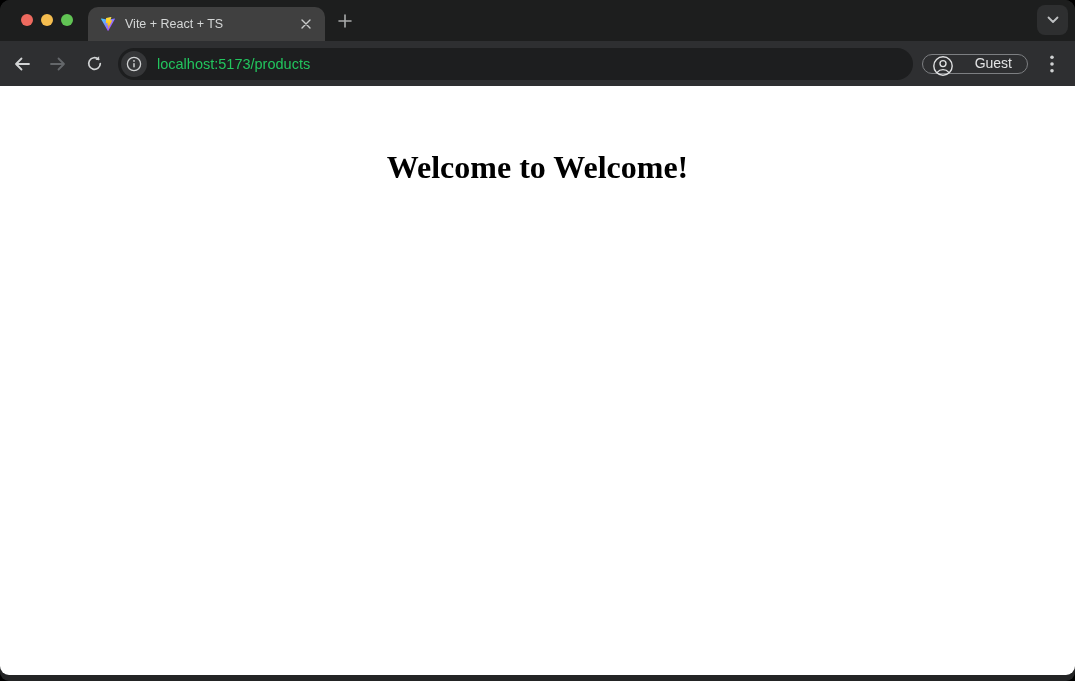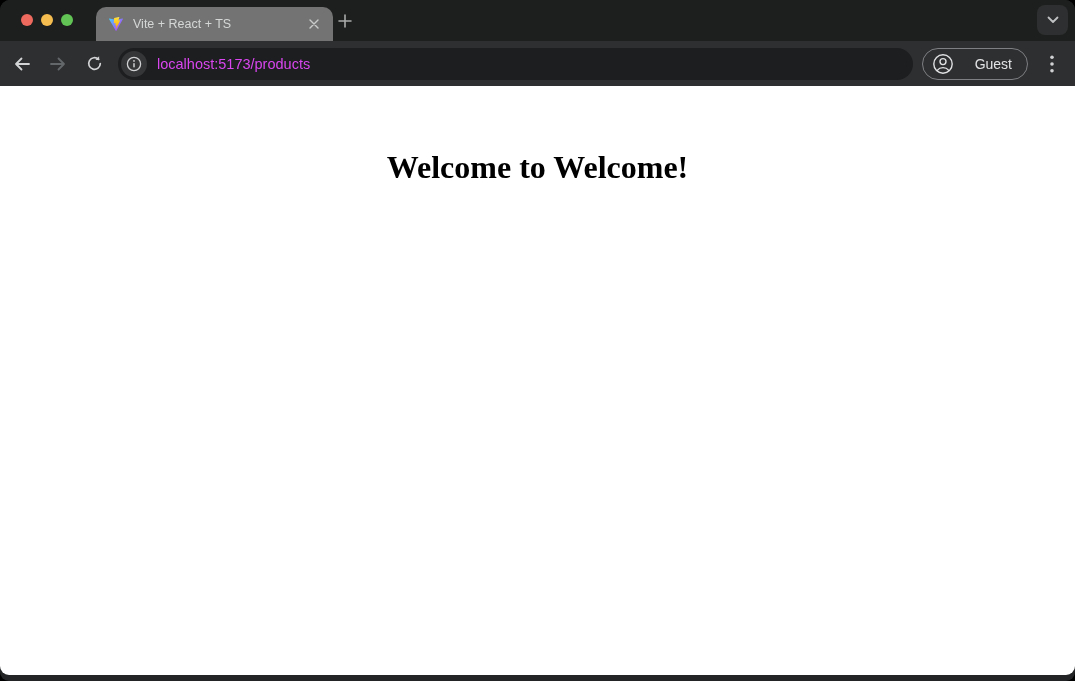--- a/index.html
+++ b/index.html
@@ -37,25 +37,25 @@
     height: 12px;
     border-radius: 50%;
     display: inline-block;
     cursor: default;
   }
   .dot.red    { background: #ee6a5f; }
   .dot.yellow { background: #f5bd4f; }
   .dot.green  { background: #61c454; }
   .tab {
     position: absolute;
-    left: 96px;
+    left: 88px;
     top: 7px;
     width: 237px;
     height: 34px;
-    background: #737373;
+    background: #404040;
     border-radius: 10px 10px 0 0;
     display: flex;
     align-items: center;
     padding: 0 8px 0 12px;
     box-sizing: border-box;
   }
   .favicon {
     width: 16px;
     height: 16px;
     flex: 0 0 auto;
@@ -155,32 +155,32 @@
     background: #353638;
     display: flex;
     align-items: center;
     justify-content: center;
     flex: 0 0 auto;
     cursor: pointer;
   }
   .url-text {
     margin-left: 10px;
     font-size: 14.5px;
-    color: #d946ef;
+    color: #22c55e;
     white-space: nowrap;
   }
   .guest-btn {
     flex: 0 0 auto;
-    height: 32px;
+    height: 20px;
     margin-left: 9px;
     border: 1px solid #7d7f82;
     border-radius: 16px;
     background: transparent;
     display: flex;
-    align-items: center;
+    align-items: flex-start;
     gap: 21px;
     padding: 0 15px 0 9px;
     cursor: pointer;
   }
   .guest-label {
     font-size: 14px;
     color: #e2e3e4;
   }
   .kebab {
     flex: 0 0 auto;

